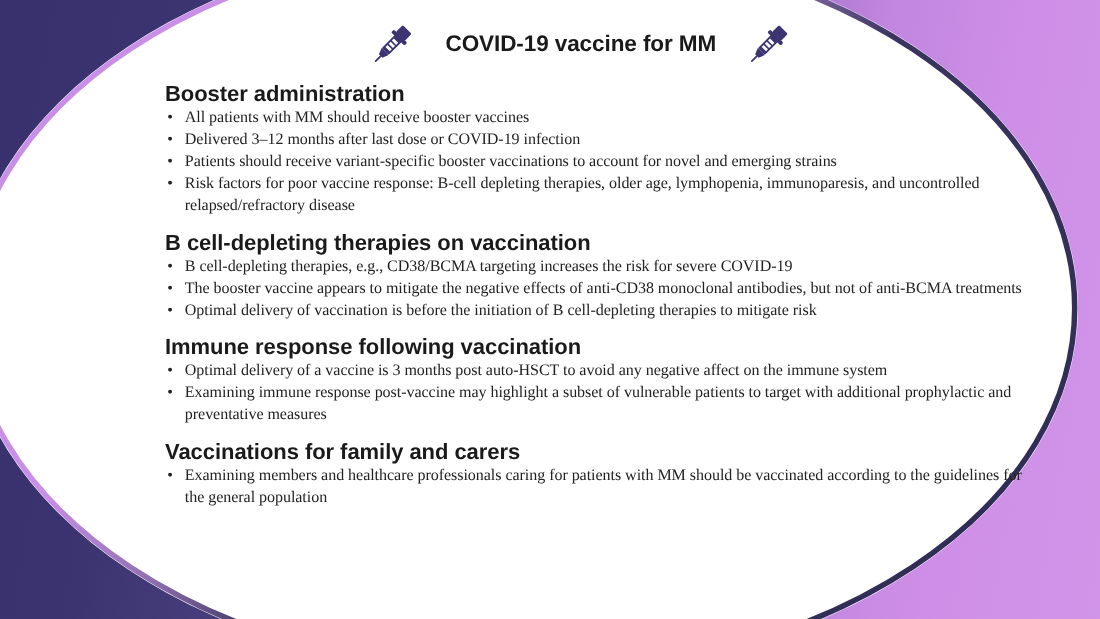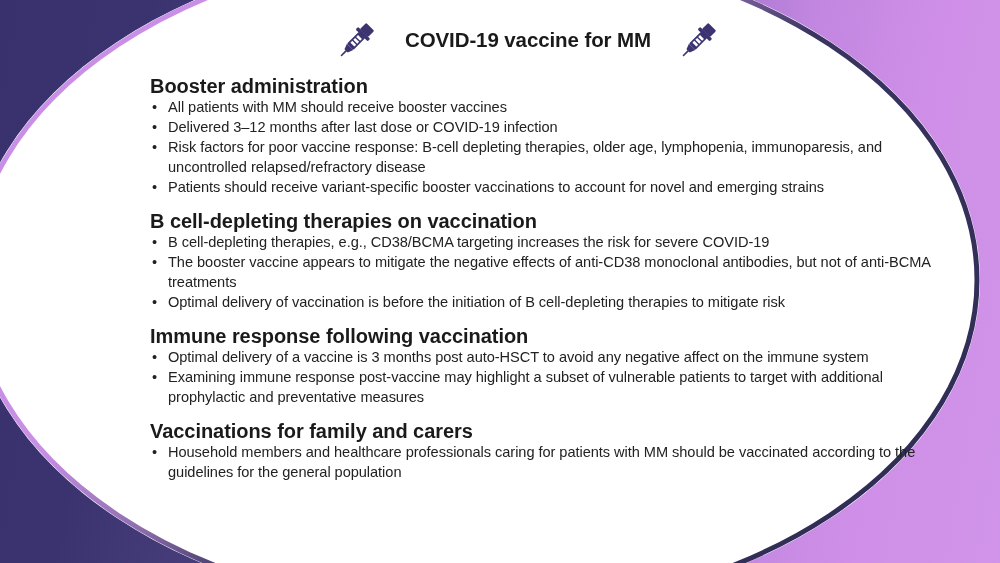--- a/index.html
+++ b/index.html
@@ -105,20 +105,21 @@
     padding: 0;
   }
   ul.bullets li {
     position: relative;
     padding-left: 18px;
     font-size: 14.6px;
     line-height: 20px;
     color: #222222;
     letter-spacing: -0.05px;
     margin: 0;
+    font-family: Liberation Serif, serif;
   }
   ul.bullets li::before {
     content: "\2022";
     position: absolute;
     left: 2px;
     top: 0;
     color: #222222;
     font-size: 14.6px;
     line-height: 20px;
   }
@@ -179,22 +180,22 @@
 
     </div>
 
     <div class="body-area">
 
       <div class="section">
         <div class="sec-head">Booster administration</div>
         <ul class="bullets">
           <li>All patients with MM should receive booster vaccines</li>
           <li>Delivered 3–12 months after last dose or COVID-19 infection</li>
+          <li>Patients should receive variant-specific booster vaccinations to account for novel and emerging strains</li>
           <li>Risk factors for poor vaccine response: B-cell depleting therapies, older age, lymphopenia, immunoparesis, and uncontrolled relapsed/refractory disease</li>
-          <li>Patients should receive variant-specific booster vaccinations to account for novel and emerging strains</li>
         </ul>
       </div>
 
       <div class="section">
         <div class="sec-head">B cell-depleting therapies on vaccination</div>
         <ul class="bullets">
           <li>B cell-depleting therapies, e.g., CD38/BCMA targeting increases the risk for severe COVID-19</li>
           <li>The booster vaccine appears to mitigate the negative effects of anti-CD38 monoclonal antibodies, but not of anti-BCMA treatments</li>
           <li>Optimal delivery of vaccination is before the initiation of B cell-depleting therapies to mitigate risk</li>
         </ul>
@@ -204,19 +205,19 @@
         <div class="sec-head">Immune response following vaccination</div>
         <ul class="bullets">
           <li>Optimal delivery of a vaccine is 3 months post auto-HSCT to avoid any negative affect on the immune system</li>
           <li>Examining immune response post-vaccine may highlight a subset of vulnerable patients to target with additional prophylactic and preventative measures</li>
         </ul>
       </div>
 
       <div class="section">
         <div class="sec-head">Vaccinations for family and carers</div>
         <ul class="bullets">
-          <li>Household members and healthcare professionals caring for patients with MM should be vaccinated according to the guidelines for the general population</li>
+          <li>Examining members and healthcare professionals caring for patients with MM should be vaccinated according to the guidelines for the general population</li>
         </ul>
       </div>
 
     </div>
   </div>
 </div>
 
 </body></html>

